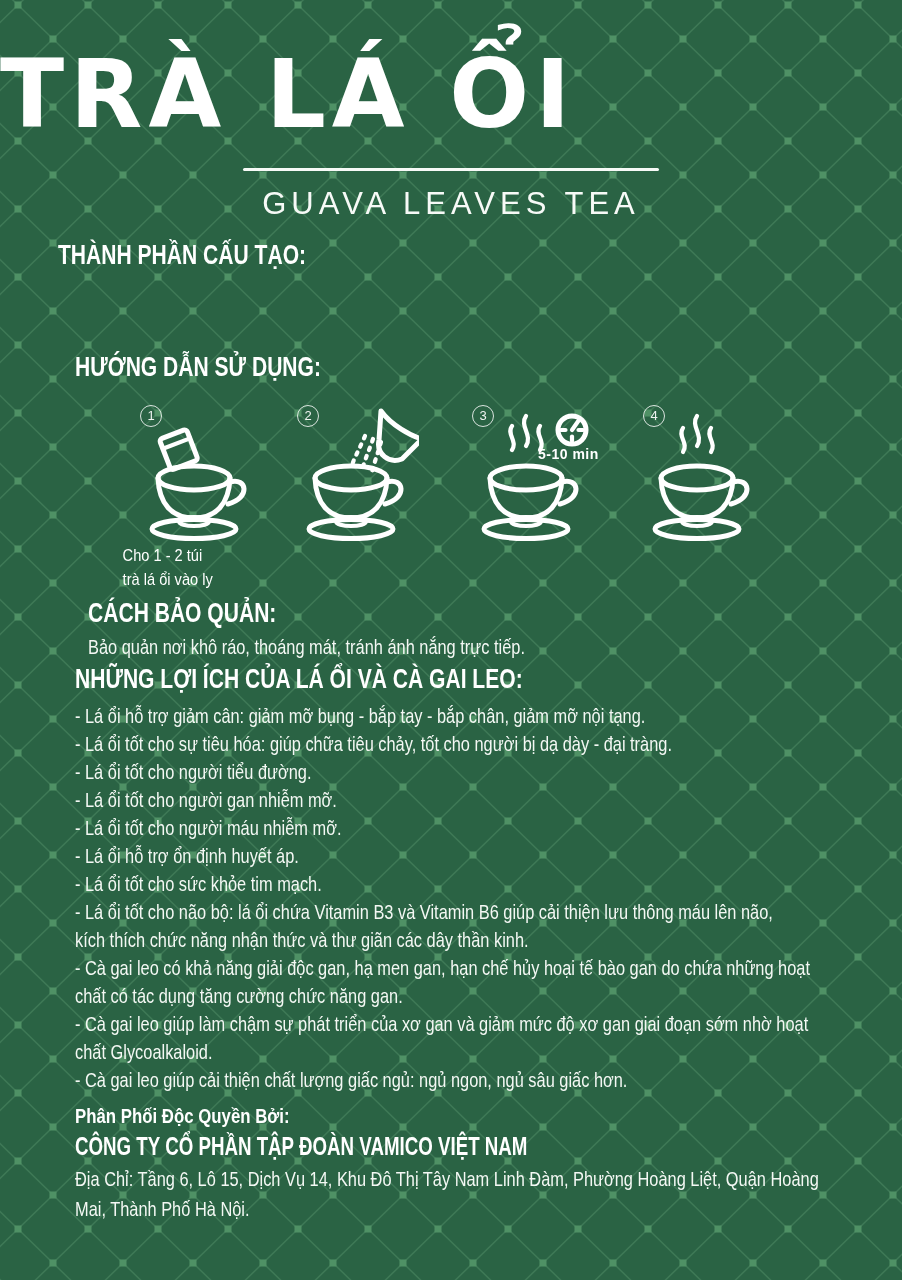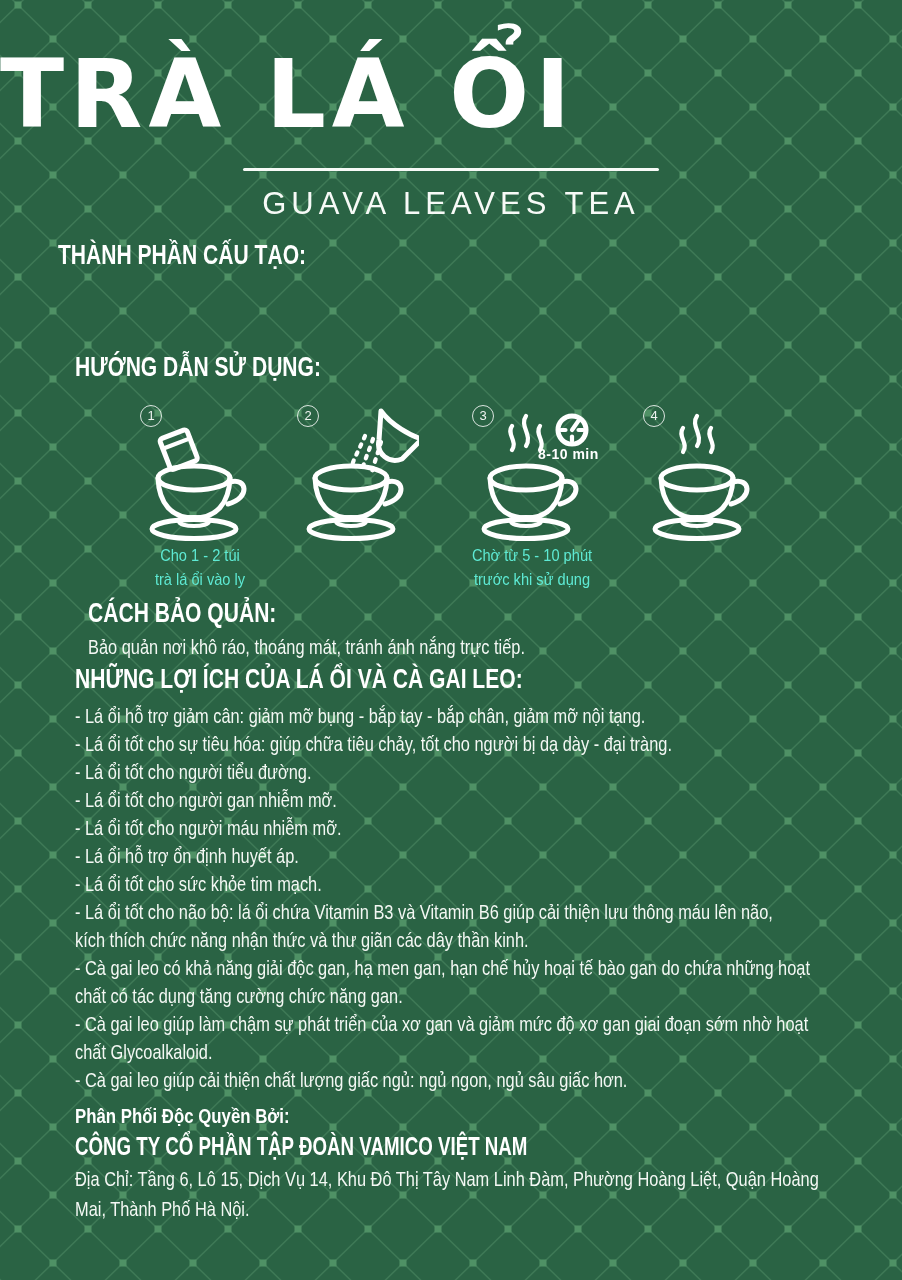--- a/index.html
+++ b/index.html
@@ -57,21 +57,21 @@
   .badge{
     position:absolute;left:30px;top:9px;width:20px;height:20px;
     border:1.6px solid rgba(255,255,255,.82);border-radius:50%;
     font-size:13px;line-height:20px;text-align:center;color:rgba(255,255,255,.92);
   }
   .step svg.icon{display:block;margin:12px auto 0;}
   .clock-label{
     position:absolute;left:96px;top:50px;
     font-size:14px;font-weight:700;white-space:nowrap;letter-spacing:.5px;
   }
-  .caption{margin-top:-4px;text-align:center;color:#5eead4;font-size:17px;}
+  .caption{margin-top:-4px;color:#ffffff;font-size:17px;}
   .caption .capline{line-height:24px;white-space:nowrap;transform:scaleX(.86);transform-origin:50% 50%;}
 
   
   .distributor{left:75px;top:1102px;}
   .dist-label{font-size:21px;font-weight:700;line-height:28px;white-space:nowrap;transform:scaleX(.8);transform-origin:0 50%;}
   .dist-company{font-size:26px;font-weight:700;line-height:32px;white-space:nowrap;transform:scaleX(.72);transform-origin:0 50%;}
   .addr-lines{margin-top:2px;}
 
   svg.icon *{stroke:#ffffff;fill:none;stroke-width:5;stroke-linecap:round;stroke-linejoin:round;}
   svg.icon .dash{stroke-dasharray:2.5 6.5;stroke-width:4.2;}
@@ -149,25 +149,21 @@
         <path class="thin" d="M56,8 c-7,10 7,19 0,30"></path>
         <path class="thin" d="M70,18 c-6,8 6,15 0,24"></path>
         <g>
           <circle cx="102" cy="22" r="14" stroke-width="4.6"></circle>
           <path class="thin" d="M102,22 L109,12"></path>
           <path class="thin" d="M91,22 h4.5"></path>
           <path class="thin" d="M113,22 h-4.5"></path>
           <path class="thin" d="M102,33 v-4.5"></path>
         </g>
       </svg>
-      <div class="clock-label">8-10 min</div>
-      <div class="caption">
-          <div class="capline">Chờ từ 5 - 10 phút</div>
-          <div class="capline">trước khi sử dụng</div>
-        </div>
+      <div class="clock-label">5-10 min</div>
     </div>
 
     <div class="step step4">
       <div class="badge">4</div>
       <svg class="icon" width="124" height="140" viewBox="0 0 124 140">
         <use href="#cup"></use>
         <path class="thin" d="M42,20 c-6,8 6,15 0,24"></path>
         <path class="thin" d="M56,8 c-7,10 7,19 0,30"></path>
         <path class="thin" d="M70,20 c-6,8 6,15 0,24"></path>
       </svg>

